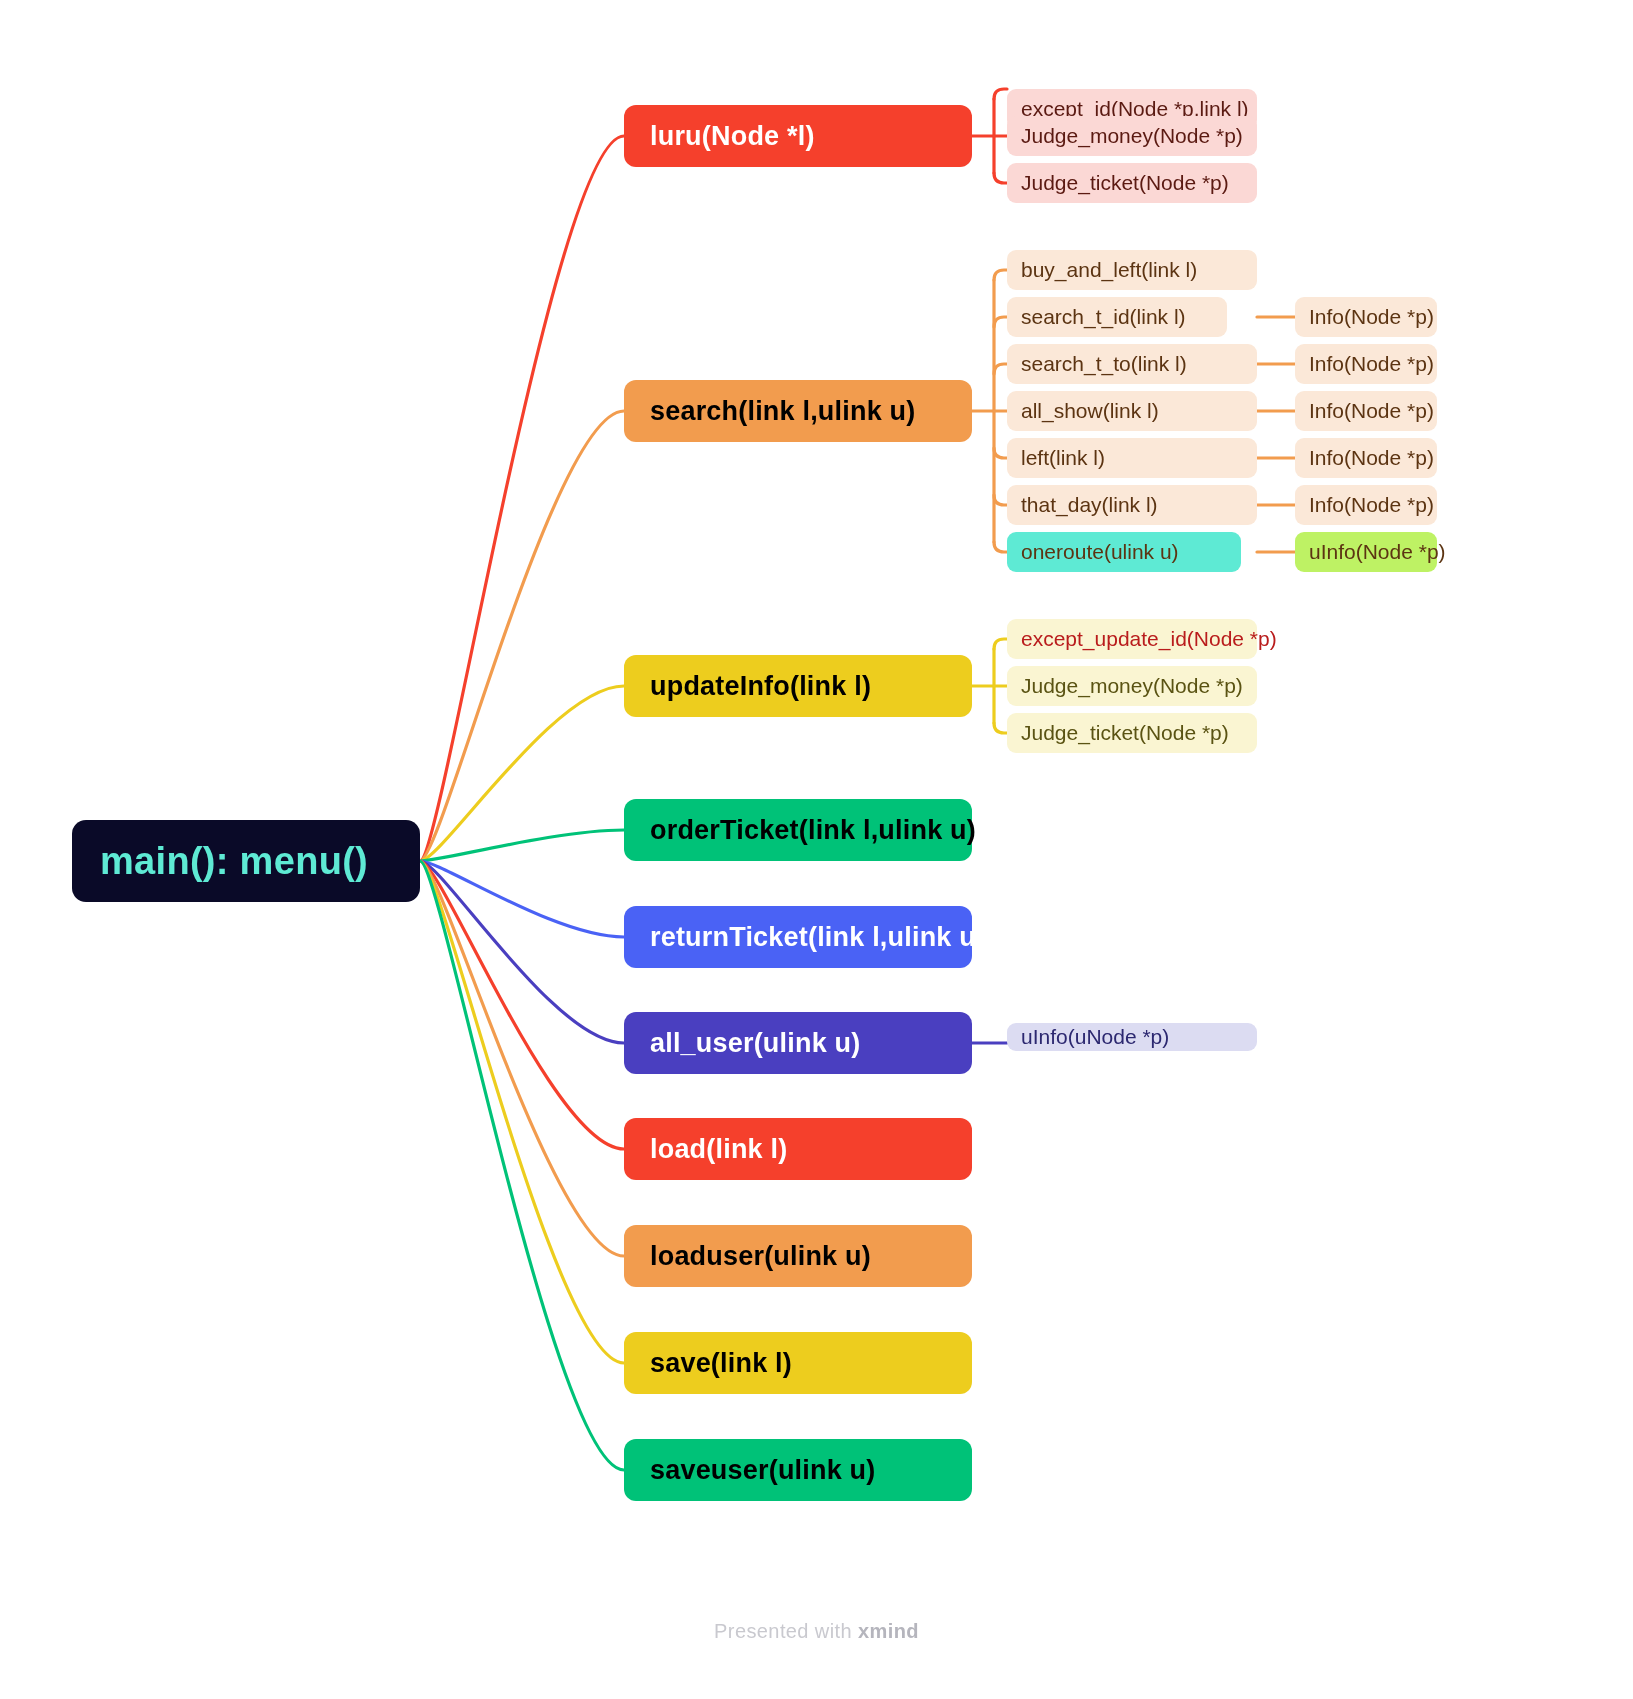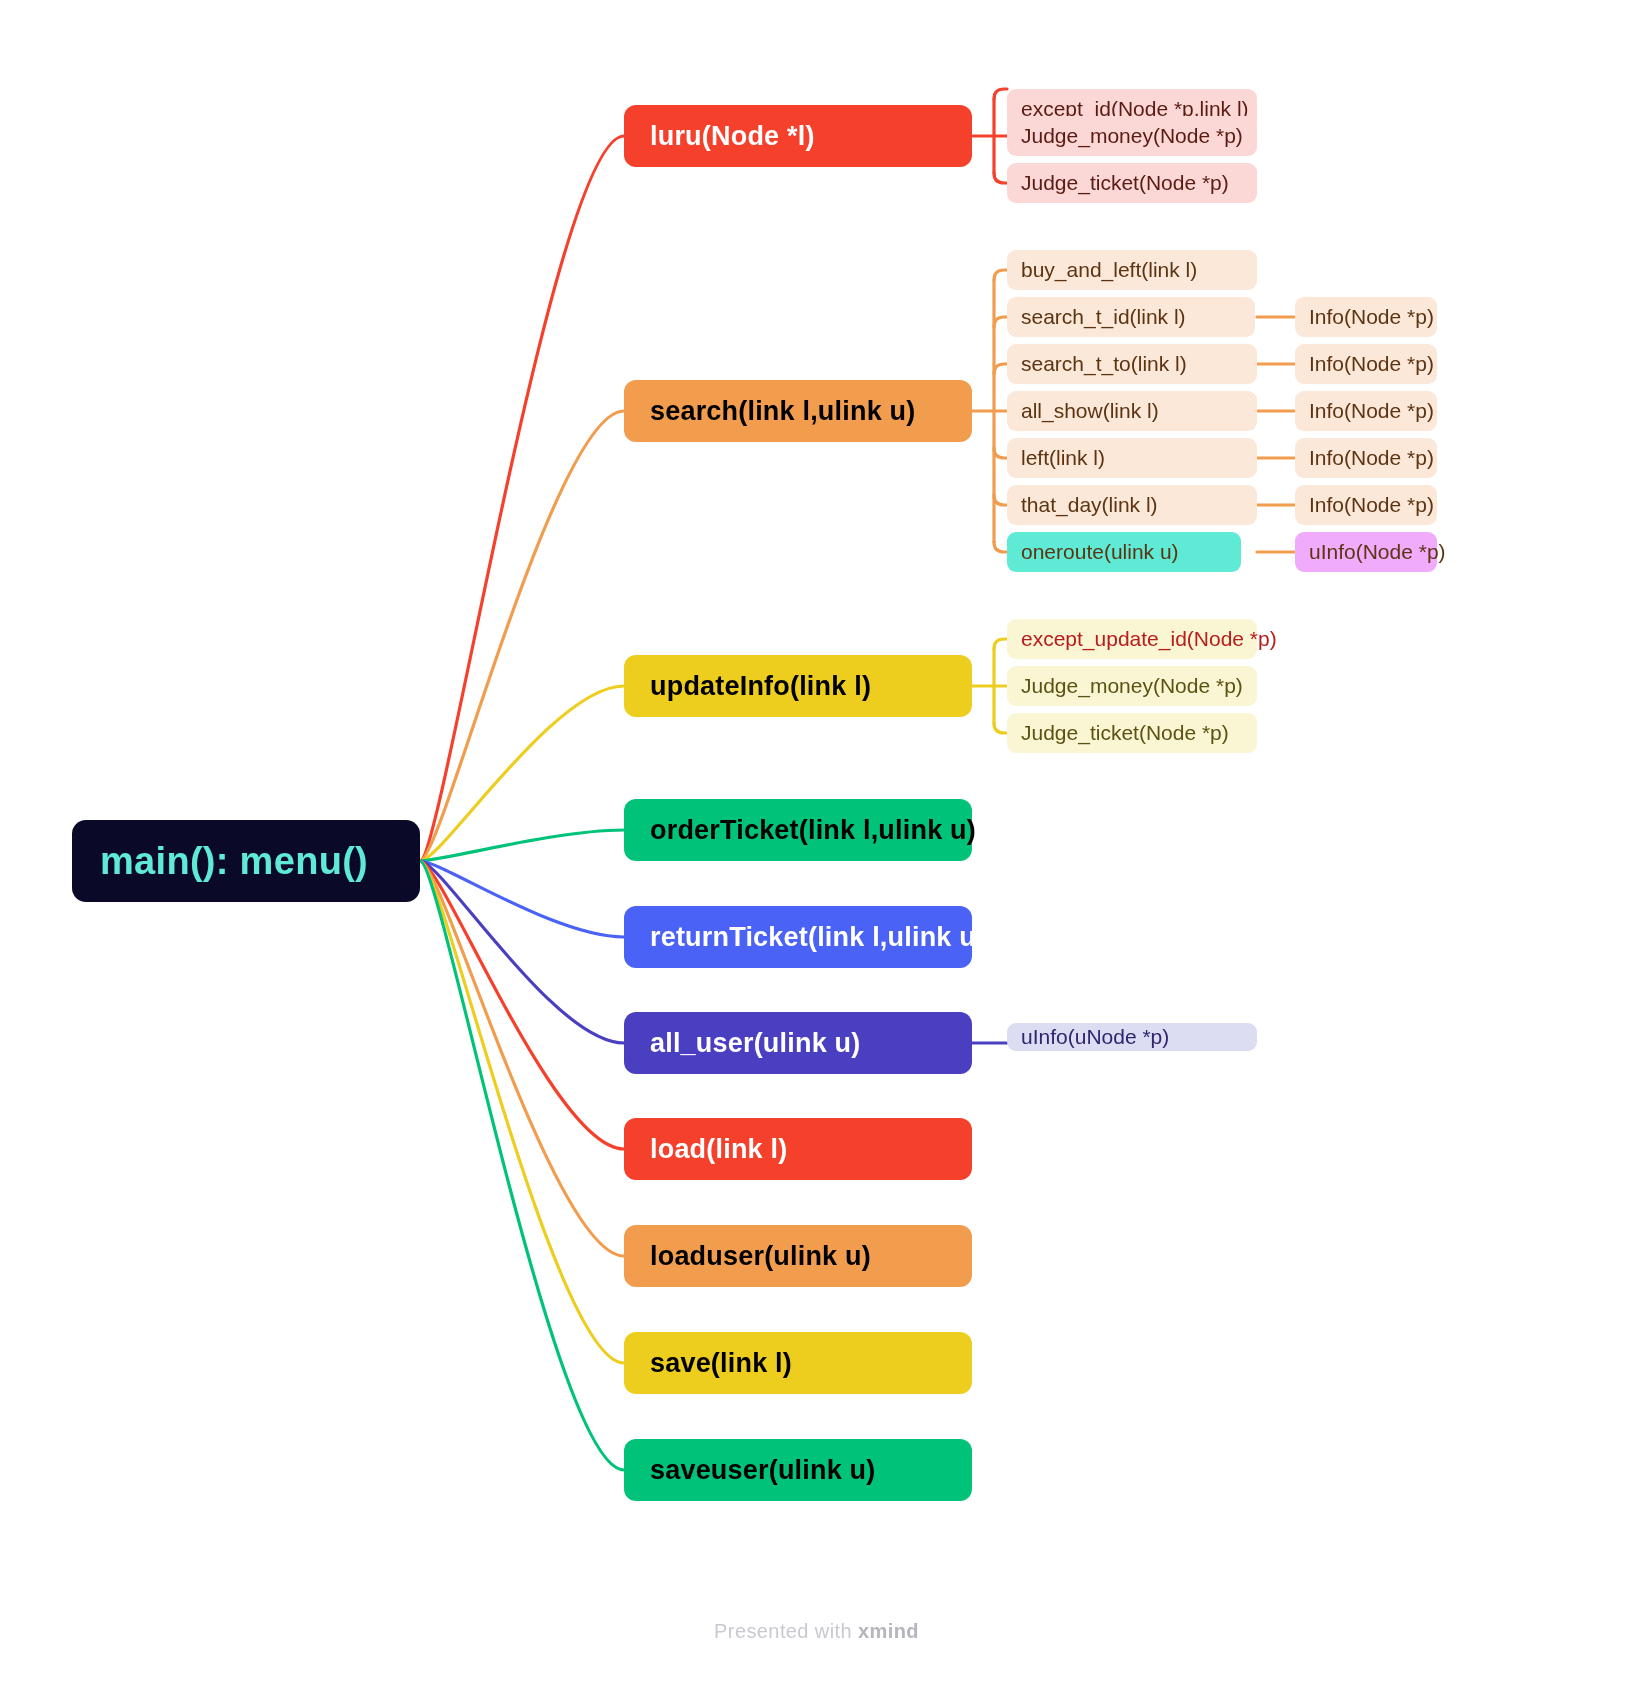--- a/index.html
+++ b/index.html
@@ -115,32 +115,32 @@
 
   <div class="node root" id="root-node" style="left: 72px; top: 820px; width: 348px; height: 82px; background: rgb(10, 10, 40); color: #5eead4;">main():  menu()</div>
 
   <div id="nodes-layer">
       <div class="node branch" style="left: 624px; top: 105px; width: 348px; height: 62px; background: rgb(245, 64, 44); color: rgb(255, 255, 255);">luru(Node *l)</div>
       <div class="node leaf" style="left: 1007px; top: 69px; width: 250px; height: 40px; background: rgb(251, 216, 213); color: rgb(91, 26, 18); margin-top: 20px;">except_id(Node *p,link l)</div>
       <div class="node leaf" style="left: 1007px; top: 116px; width: 250px; height: 40px; background: rgb(251, 216, 213); color: rgb(91, 26, 18);">Judge_money(Node *p)</div>
       <div class="node leaf" style="left: 1007px; top: 163px; width: 250px; height: 40px; background: rgb(251, 216, 213); color: rgb(91, 26, 18);">Judge_ticket(Node *p)</div>
       <div class="node branch" style="left: 624px; top: 380px; width: 348px; height: 62px; background: rgb(242, 156, 78); color: rgb(0, 0, 0);">search(link l,ulink u)</div>
       <div class="node leaf" style="left: 1007px; top: 250px; width: 250px; height: 40px; background: rgb(251, 232, 216); color: rgb(92, 52, 18); text-align: center;">buy_and_left(link l)</div>
-      <div class="node leaf" style="left: 1007px; top: 297px; width: 248px; height: 40px; background: rgb(251, 232, 216); color: rgb(92, 52, 18);">search_t_id(link l)</div>
+      <div class="node leaf" style="left: 1007px; top: 297px; width: 220px; height: 40px; background: rgb(251, 232, 216); color: rgb(92, 52, 18);">search_t_id(link l)</div>
       <div class="node leaf" style="left: 1295px; top: 297px; width: 142px; height: 40px; background: rgb(251, 232, 216); color: rgb(92, 52, 18);">Info(Node *p)</div>
       <div class="node leaf" style="left: 1007px; top: 344px; width: 250px; height: 40px; background: rgb(251, 232, 216); color: rgb(92, 52, 18);">search_t_to(link l)</div>
       <div class="node leaf" style="left: 1295px; top: 344px; width: 142px; height: 40px; background: rgb(251, 232, 216); color: rgb(92, 52, 18);">Info(Node *p)</div>
       <div class="node leaf" style="left: 1007px; top: 391px; width: 250px; height: 40px; background: rgb(251, 232, 216); color: rgb(92, 52, 18);">all_show(link l)</div>
       <div class="node leaf" style="left: 1295px; top: 391px; width: 142px; height: 40px; background: rgb(251, 232, 216); color: rgb(92, 52, 18);">Info(Node *p)</div>
       <div class="node leaf" style="left: 1007px; top: 438px; width: 250px; height: 40px; background: rgb(251, 232, 216); color: rgb(92, 52, 18);">left(link l)</div>
       <div class="node leaf" style="left: 1295px; top: 438px; width: 142px; height: 40px; background: rgb(251, 232, 216); color: rgb(92, 52, 18);">Info(Node *p)</div>
       <div class="node leaf" style="left: 1007px; top: 485px; width: 250px; height: 40px; background: rgb(251, 232, 216); color: rgb(92, 52, 18);">that_day(link l)</div>
       <div class="node leaf" style="left: 1295px; top: 485px; width: 142px; height: 40px; background: rgb(251, 232, 216); color: rgb(92, 52, 18);">Info(Node *p)</div>
       <div class="node leaf" style="left: 1007px; top: 532px; width: 234px; height: 40px; background: #5eead4; color: rgb(92, 52, 18);">oneroute(ulink u)</div>
-      <div class="node leaf" style="left: 1295px; top: 532px; width: 142px; height: 40px; background: #f0abfc; color: rgb(92, 52, 18);">uInfo(Node *p)</div>
+      <div class="node leaf" style="left: 1295px; top: 532px; width: 142px; height: 40px; background: #bef264; color: rgb(92, 52, 18);">uInfo(Node *p)</div>
       <div class="node branch" style="left: 624px; top: 655px; width: 348px; height: 62px; background: rgb(237, 205, 30); color: rgb(0, 0, 0);">updateInfo(link l)</div>
       <div class="node leaf" style="left: 1007px; top: 619px; width: 250px; height: 40px; background: rgb(250, 245, 210); color: #b91c1c;">except_update_id(Node *p)</div>
       <div class="node leaf" style="left: 1007px; top: 666px; width: 250px; height: 40px; background: rgb(250, 245, 210); color: rgb(90, 83, 19);">Judge_money(Node *p)</div>
       <div class="node leaf" style="left: 1007px; top: 713px; width: 250px; height: 40px; background: rgb(250, 245, 210); color: rgb(90, 83, 19);">Judge_ticket(Node *p)</div>
       <div class="node branch" style="left: 624px; top: 799px; width: 348px; height: 62px; background: rgb(0, 194, 120); color: rgb(0, 0, 0);">orderTicket(link l,ulink u)</div>
       <div class="node branch" style="left: 624px; top: 906px; width: 348px; height: 62px; background: rgb(74, 98, 245); color: rgb(255, 255, 255);">returnTicket(link l,ulink u)</div>
       <div class="node branch" style="left: 624px; top: 1012px; width: 348px; height: 62px; background: rgb(74, 63, 192); color: rgb(255, 255, 255);">all_user(ulink u)</div>
       <div class="node leaf" style="left: 1007px; top: 1023px; width: 250px; height: 28px; background: rgb(220, 220, 242); color: rgb(44, 40, 112);">uInfo(uNode *p)</div>
       <div class="node branch" style="left: 624px; top: 1118px; width: 348px; height: 62px; background: rgb(245, 64, 44); color: rgb(255, 255, 255);">load(link l)</div>
       <div class="node branch" style="left: 624px; top: 1225px; width: 348px; height: 62px; background: rgb(242, 156, 78); color: rgb(0, 0, 0);">loaduser(ulink u)</div>

